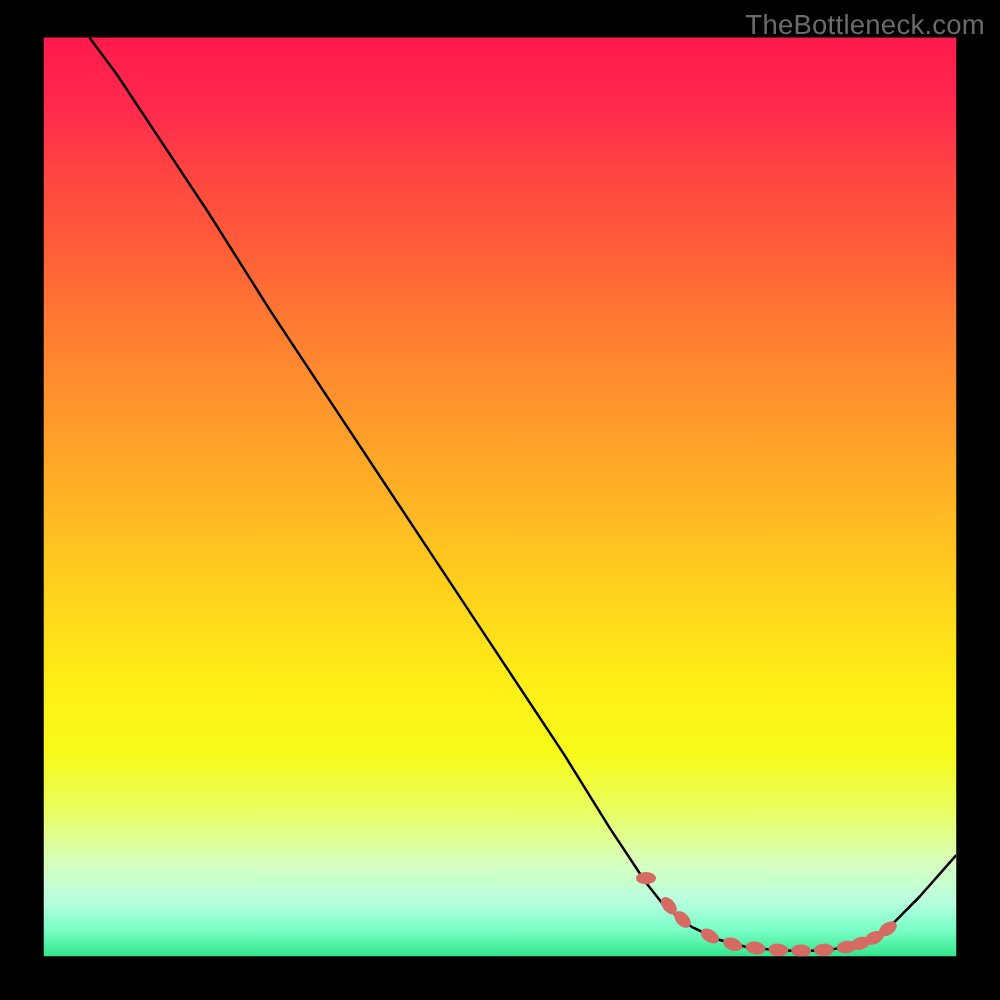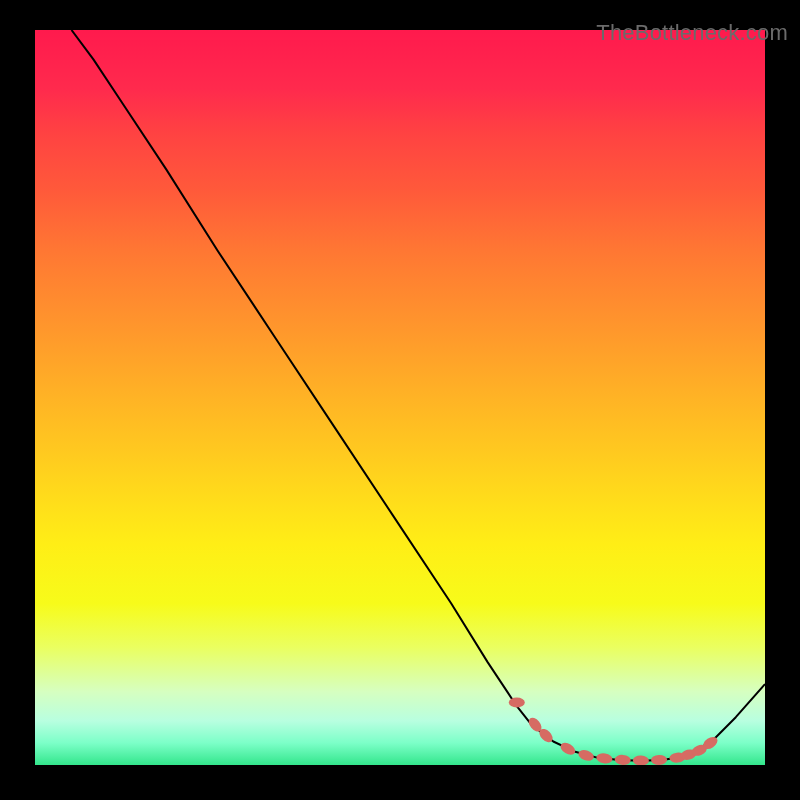--- a/index.html
+++ b/index.html
@@ -6,21 +6,21 @@
   html, body { width: 800px; height: 800px; overflow: hidden; background: #000; }
   .page {
     width: 800px;
     height: 800px;
     background: #000;
     position: relative;
     font-family: Arial, Helvetica, sans-serif;
   }
   .watermark {
     position: absolute;
-    top: 20px;
+    top: 7px;
     right: 12px;
     color: #6b6b6b;
     font-size: 22px;
     font-weight: 500;
     letter-spacing: 0.2px;
     z-index: 5;
   }
   .plot-area {
     position: absolute;
     left: 35px;

